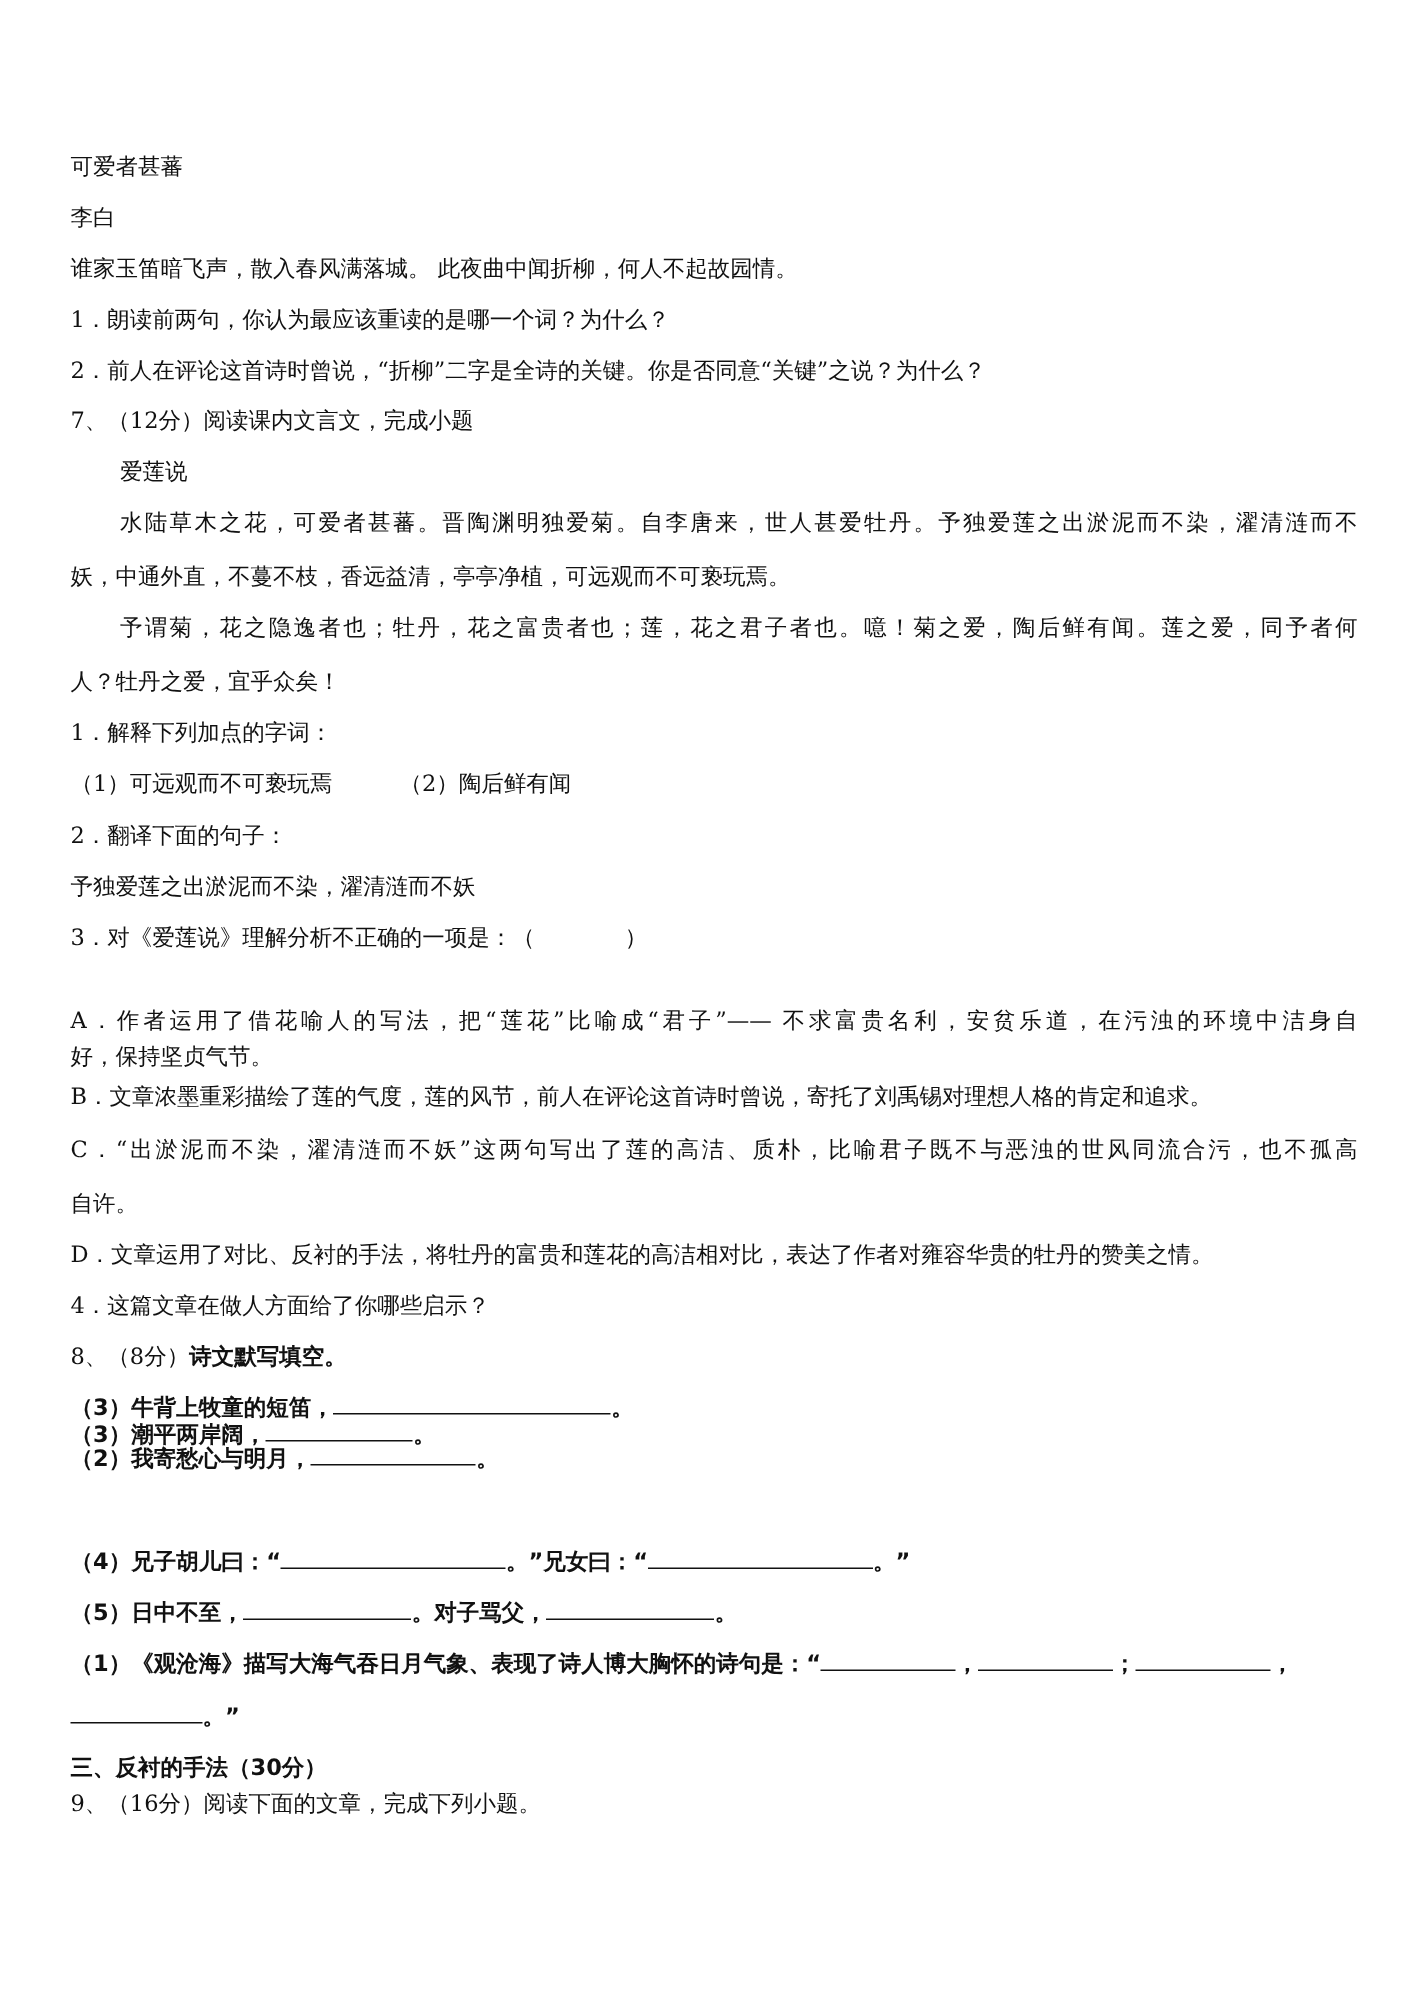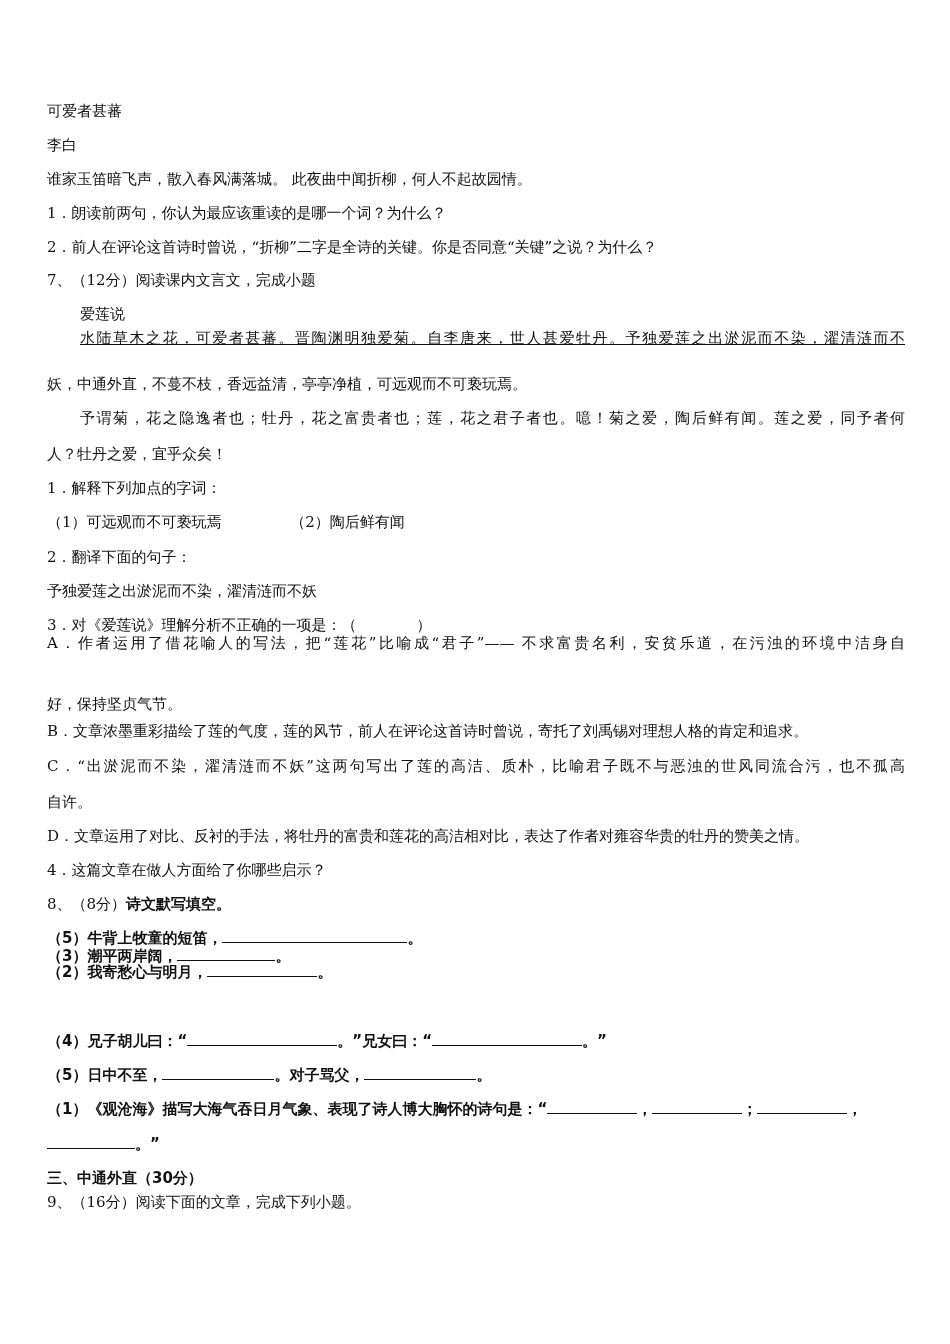--- a/index.html
+++ b/index.html
@@ -15,62 +15,62 @@
 <body>
 
 <div class="line" style="top:101px">可爱者甚蕃</div>
 <div class="line" style="top:135px">李白</div>
 <div class="line" style="top:169px">谁家玉笛暗飞声，散入春风满落城。 此夜曲中闻折柳，何人不起故园情。</div>
 <div class="line" style="top:203px">1．朗读前两句，你认为最应该重读的是哪一个词？为什么？</div>
 <div class="line" style="top:237px">2．前人在评论这首诗时曾说，“折柳”二字是全诗的关键。你是否同意“关键”之说？为什么？</div>
 
 <div class="line" style="top:270px">7、（12分）阅读课内文言文，完成小题</div>
 <div class="line indent" style="top:304px">爱莲说</div>
-<div class="line indent" style="top:328px; width:825px; text-align:justify; text-align-last:justify;text-decoration:underline;">水陆草木之花，可爱者甚蕃。晋陶渊明独爱菊。自李唐来，世人甚爱牡丹。予独爱莲之出淤泥而不染，濯清涟而不</div>
+<div class="line indent" style="top:338px; width:825px; text-align:justify; text-align-last:justify;">水陆草木之花，可爱者甚蕃。晋陶渊明独爱菊。自李唐来，世人甚爱牡丹。予独爱莲之出淤泥而不染，濯清涟而不</div>
 <div class="line" style="top:374px">妖，中通外直，不蔓不枝，香远益清，亭亭净植，可远观而不可亵玩焉。</div>
 <div class="line indent" style="top:408px; width:825px; text-align:justify; text-align-last:justify;">予谓菊，花之隐逸者也；牡丹，花之富贵者也；莲，花之君子者也。噫！菊之爱，陶后鲜有闻。莲之爱，同予者何</div>
 <div class="line" style="top:444px">人？牡丹之爱，宜乎众矣！</div>
 
 <div class="line" style="top:478px">1．解释下列加点的字词：</div>
 <div class="line" style="top:512px">
   <span>（1）可远观而不可亵玩焉</span>
-  <span style="margin-left:64px">（2）陶后鲜有闻</span>
+  <span style="margin-left:40px">（2）陶后鲜有闻</span>
 </div>
 <div class="line" style="top:547px">2．翻译下面的句子：</div>
 <div class="line" style="top:581px">予独爱莲之出淤泥而不染，濯清涟而不妖</div>
 <div class="line" style="top:615px">3．对《爱莲说》理解分析不正确的一项是：（　　　　）</div>
 
-<div class="line just" style="top:633px">A．作者运用了借花喻人的写法，把“莲花”比喻成“君子”—— 不求富贵名利，安贫乐道，在污浊的环境中洁身自</div>
+<div class="line just" style="top:670px">A．作者运用了借花喻人的写法，把“莲花”比喻成“君子”—— 不求富贵名利，安贫乐道，在污浊的环境中洁身自</div>
 <div class="line" style="top:694px">好，保持坚贞气节。</div>
 <div class="line" style="top:721px">B．文章浓墨重彩描绘了莲的气度，莲的风节，前人在评论这首诗时曾说，寄托了刘禹锡对理想人格的肯定和追求。</div>
 <div class="line just" style="top:756px">C．“出淤泥而不染，濯清涟而不妖”这两句写出了莲的高洁、质朴，比喻君子既不与恶浊的世风同流合污，也不孤高</div>
 <div class="line" style="top:792px">自许。</div>
 <div class="line" style="top:826px">D．文章运用了对比、反衬的手法，将牡丹的富贵和莲花的高洁相对比，表达了作者对雍容华贵的牡丹的赞美之情。</div>
 <div class="line" style="top:860px">4．这篇文章在做人方面给了你哪些启示？</div>
 
 <div class="line" style="top:894px">
   <span>8、（8分）</span><span class="bold">诗文默写填空。</span>
 </div>
 
 <div class="line bold" style="top:928px">
-  <span>（5）牛背上牧童的短笛，</span><span class="blank" style="width:185px"></span><span>。</span>
+  <span>（3）牛背上牧童的短笛，</span><span class="blank" style="width:185px"></span><span>。</span>
 </div>
 <div class="line bold" style="top:962px">
   <span>（2）我寄愁心与明月，</span><span class="blank" style="width:110px"></span><span>。</span>
 </div>
 <div class="line bold" style="top:946px">
   <span>（3）潮平两岸阔，</span><span class="blank" style="width:98px"></span><span>。</span>
 </div>
 <div class="line bold" style="top:1031px">
   <span>（4）兄子胡儿曰：“</span><span class="blank" style="width:150px"></span><span>。”兄女曰：“</span><span class="blank" style="width:150px"></span><span>。”</span>
 </div>
 <div class="line bold" style="top:1065px">
   <span>（5）日中不至，</span><span class="blank" style="width:112px"></span><span>。对子骂父，</span><span class="blank" style="width:112px"></span><span>。</span>
 </div>
 <div class="line bold" style="top:1099px">
   <span>（1）《观沧海》描写大海气吞日月气象、表现了诗人博大胸怀的诗句是：“</span><span class="blank" style="width:90px"></span><span>，</span><span class="blank" style="width:90px"></span><span>；</span><span class="blank" style="width:90px"></span><span>，</span>
 </div>
 <div class="line bold" style="top:1134px">
   <span class="blank" style="width:88px"></span><span>。”</span>
 </div>
 
-<div class="line bold" style="top:1168px">三、中通外直（30分）</div>
+<div class="line bold" style="top:1168px">三、反衬的手法（30分）</div>
 <div class="line" style="top:1192px">9、（16分）阅读下面的文章，完成下列小题。</div>
 
 </body></html>

